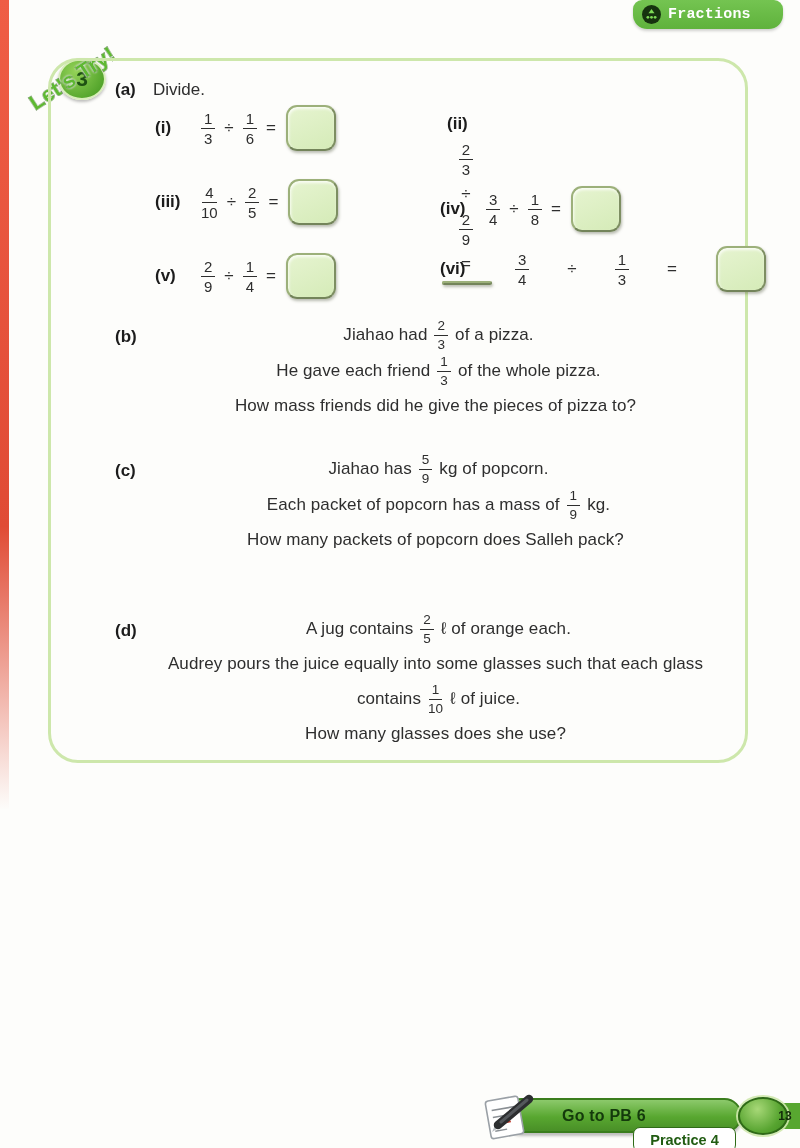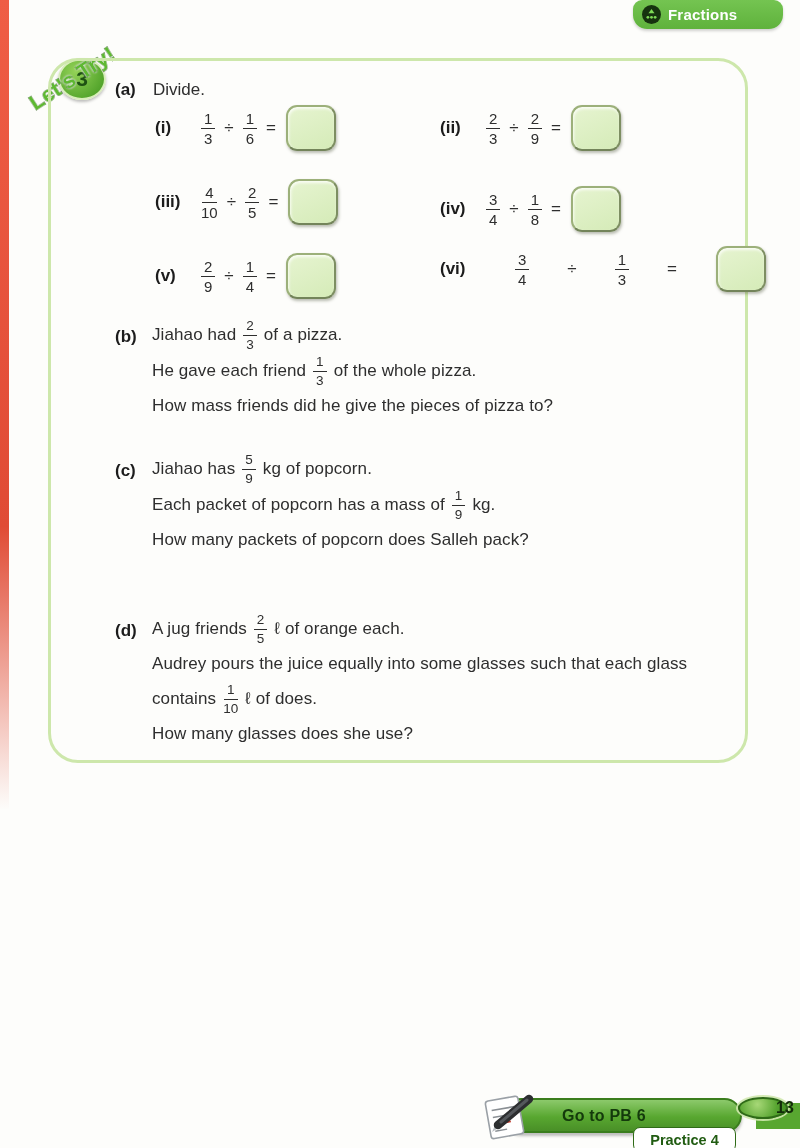--- a/index.html
+++ b/index.html
@@ -20,21 +20,21 @@
   }
 
   
   .chapter-tab {
     position:absolute; left:633px; top:0; width:150px; height:29px;
     background:linear-gradient(180deg,#74c451,#5fb23c);
     border-radius:9px 9px 14px 14px;
     display:flex; align-items:center; gap:7px; padding-left:9px;
     box-shadow:0 2px 3px rgba(0,0,0,0.18);
   }
-  .chapter-tab .tab-label { color:#fff; font-weight:bold; font-size:15px; letter-spacing:0.2px; }
+  .chapter-tab .tab-label { color:#fff; font-weight:bold; font-size:15px; letter-spacing:0.2px;font-family:Liberation Mono, monospace; }
   .tab-icon { width:19px; height:19px; display:block; }
 
   
   .lets-try { position:absolute; left:34px; top:33px; width:140px; height:90px; }
   .lets-try .try-number {
     position:absolute; left:24px; top:25px; width:48px; height:42px;
     border-radius:50%;
     background:radial-gradient(circle at 35% 30%, #93d257, #54a52c 75%);
     border:2px solid #d8edbb;
     box-shadow:0 2px 3px rgba(0,0,0,0.25);
@@ -59,21 +59,21 @@
   }
 
   
   .sec-a-header { position:absolute; left:115px; top:80px; display:flex; font-size:17px; }
   .sec-a-header .sec-label { font-weight:bold; width:38px; color:#1c1c1c; }
 
   
   .ex-grid { position:absolute; left:155px; top:102px; width:560px; height:230px; }
   .ex-item { position:absolute; display:flex; align-items:center; gap:7px; height:52px; }
   .pos-0 { left:0;   top:0; }
-  .pos-1 { left:285px; top:0; }
+  .pos-1 { left:285px; top:12px;flex-direction:column; }
   .pos-2 { left:0;   top:74px; }
   .pos-3 { left:285px; top:74px;margin-top:7px; }
   .pos-4 { left:0;   top:148px; }
   .pos-5 { left:285px; top:141px;gap:36px; }
   .ex-label { font-weight:bold; width:38px; font-size:17px; color:#1c1c1c; }
   .op { font-size:17px; margin:0 1px; }
 
   .frac { display:inline-flex; flex-direction:column; align-items:center; line-height:1; font-size:13.5px; margin:0 1px; }
   .frac .num { border-bottom:1.5px solid #2e2e2e; padding:1px 3px 2px; min-width:10px; text-align:center; }
   .frac .den { padding-top:2px; }
@@ -87,21 +87,21 @@
     box-shadow:1px 2px 3px rgba(60,70,40,0.35), inset 1px 2px 3px rgba(255,255,255,0.8);
     margin-left:2px;
   }
 
   
   .prob { position:absolute; left:115px; width:610px; }
   .prob-b { top:318px; }
   .prob-c { top:452px; }
   .prob-d { top:612px; }
   .plabel { position:absolute; left:0; top:9px; font-weight:bold; font-size:17px; color:#1c1c1c; }
-  .pline { display:flex; align-items:center; gap:6px; margin-left:37px; min-height:31px; margin-bottom:3px; font-size:17px; white-space:nowrap; letter-spacing:0.1px; }
+  .pline { display:flex; align-items:center; gap:6px; margin-left:37px; min-height:31px; margin-bottom:3px; font-size:17px; white-space:nowrap; letter-spacing:0.1px;justify-content:center; }
 
   
   .footer-bar { position:absolute; left:756px; top:1103px; width:44px; height:26px; background:#58a730; }
   .goto-pill {
     position:absolute; left:504px; top:1098px; width:238px; height:35px;
     border-radius:18px;
     background:linear-gradient(180deg,#8cc96b,#58a730 55%,#498f27);
     border:2px solid #3a7d1d;
     box-shadow:0 3px 3px rgba(0,0,0,0.25);
     z-index:2;
@@ -110,27 +110,27 @@
     position:absolute; left:56px; top:0; height:31px; display:flex; align-items:center;
     color:#143a0c; font-weight:bold; font-size:16px; letter-spacing:0.2px;
   }
   .practice-box {
     position:absolute; right:4px; top:3px; width:103px; height:25px;
     background:#fff; border-radius:7px; border:1.5px solid #2f6b17;
     display:flex; align-items:center; justify-content:center;
     color:#215c12; font-weight:bold; font-size:14.5px;margin-top:24px;
   }
   .page-oval {
-    position:absolute; left:738px; top:1097px; width:50px; height:22px;
+    position:absolute; left:738px; top:1097px; width:50px; height:38px;
     border-radius:50%;
     background:radial-gradient(circle at 38% 30%, #a7d877, #57a430 62%, #3f8c20);
     border:2px solid #2f6b17;
     box-shadow:0 0 0 2px rgba(207,232,173,0.9);
     display:flex; align-items:center; justify-content:center;
-    color:#132c0a; font-weight:bold; font-size:16px;
+    color:#132c0a; font-weight:bold; font-size:12px;
     z-index:3;
     padding-left:44px;
   }
   .notepad { position:absolute; left:477px; top:1085px; width:66px; height:58px; z-index:4; }
 </style>
 </head>
 <body>
 
 <div class="scan-edge"></div>
 
@@ -296,39 +296,39 @@
   <div class="pline">
     <span>How many packets of popcorn does Salleh pack?</span>
 
     <span></span>
   </div>
 </div>
 
 <div class="prob prob-d">
   <span class="plabel">(d)</span>
   <div class="pline">
-    <span>A jug friends</span>
+    <span>A jug contains</span>
     <span class="frac">
         <span class="num">2</span>
         <span class="den">5</span>
       </span>
     <span>ℓ of orange each.</span>
   </div>
   <div class="pline">
     <span>Audrey pours the juice equally into some glasses such that each glass</span>
 
     <span></span>
   </div>
   <div class="pline">
     <span>contains</span>
     <span class="frac">
         <span class="num">1</span>
         <span class="den">10</span>
       </span>
-    <span>ℓ of does.</span>
+    <span>ℓ of juice.</span>
   </div>
   <div class="pline">
     <span>How many glasses does she use?</span>
 
     <span></span>
   </div>
 </div>
 
 <div class="footer-bar"></div>
 

